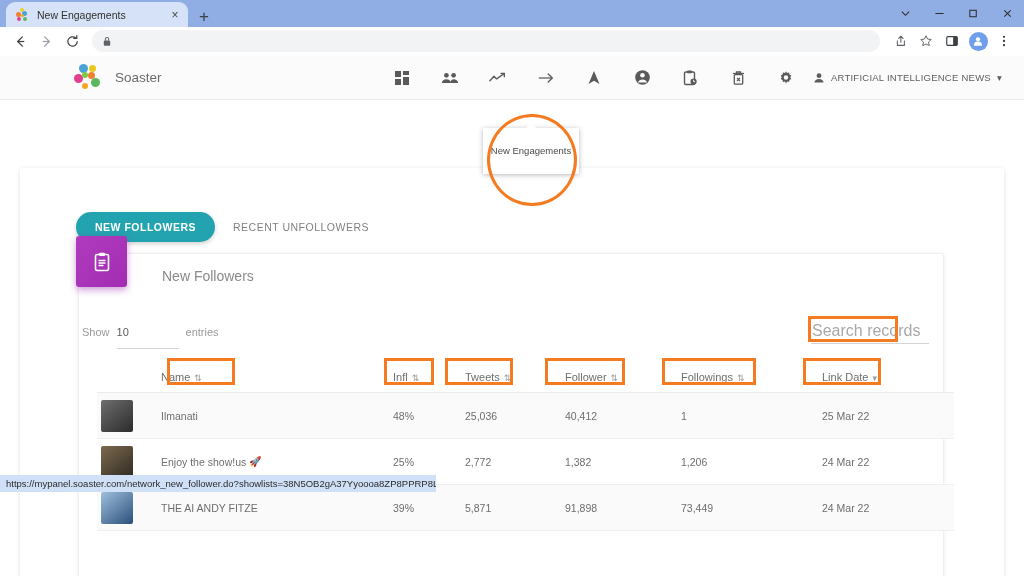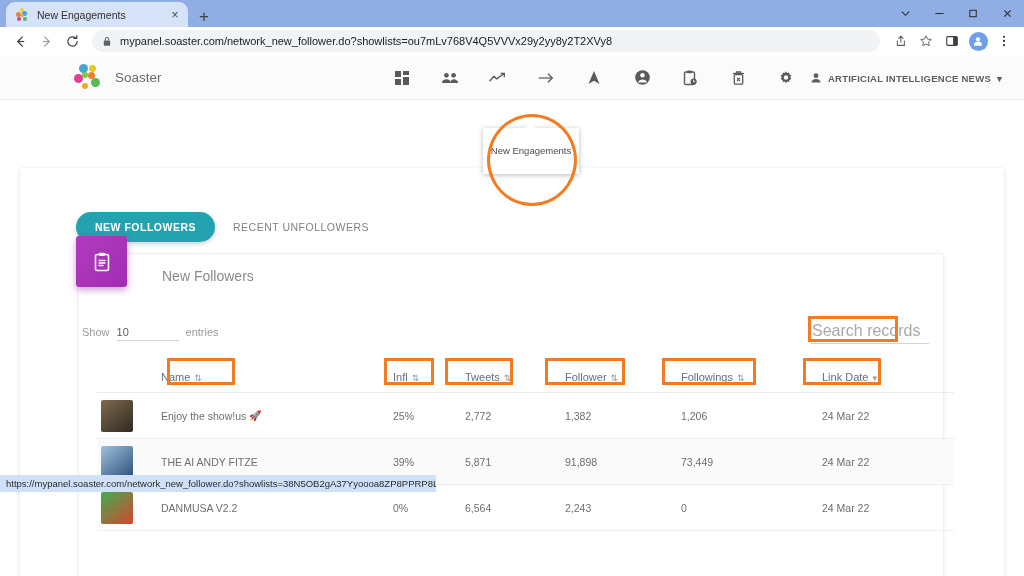--- a/index.html
+++ b/index.html
@@ -128,23 +128,23 @@
     gap: 28px;
   }
   .nav-ico {
     color: #5a5a5a; cursor: pointer; display: flex;
     align-items: center; justify-content: center;
     width: 20px; height: 20px;
   }
 
   .user-menu {
     position: absolute; right: 22px;
-    display: flex; align-items: flex-end; gap: 6px;
+    display: flex; align-items: center; gap: 6px;
     font-size: 9.5px; color: #5e5e5e; letter-spacing: 0.25px;
-    cursor: pointer; white-space: nowrap; font-weight: bold;
+    cursor: pointer; white-space: nowrap;
   }
 
   
   .tooltip {
     position: absolute;
     left: 483px; top: 72px;
     width: 96px; height: 46px;
     background: #fff;
     box-shadow: 0 1px 5px rgba(0,0,0,0.28);
     display: flex; align-items: center; justify-content: center;
@@ -225,21 +225,21 @@
     position: absolute; left: 3px; top: 72px;
     font-size: 11px; color: #9a9a9a;
     display: flex; align-items: baseline; gap: 7px;
   }
   .show-select {
     display: inline-block;
     min-width: 62px;
     border-bottom: 1px solid #d4d4d4;
     color: #5b5b5b;
     font-size: 11px;
-    padding-bottom: 2px;
+    padding-bottom: 10px;
     cursor: pointer;
   }
 
   .search-wrap {
     position: absolute; right: 14px; top: 66px;
     width: 118px;
   }
   .search-input {
     width: 100%;
     border: none;
@@ -381,21 +381,20 @@
         </svg>
     </div>
 
     <div class="omnibox">
       <span style="flex:0 0 auto;display:flex;">
         <svg width="10" height="11" viewBox="0 0 10 12">
             <rect x="1.5" y="5" width="7" height="5.5" rx="1" fill="#5f6368"></rect>
             <path d="M3.2 5V3.4a1.8 1.8 0 0 1 3.6 0V5" stroke="#5f6368" stroke-width="1.1" fill="none"></path>
           </svg>
       </span>
-      <span class="url">mypanel.soaster.com/network_new_follower.do?showlists=ou7mLv768V4Q5VVVx29y2yy8y2T2XVy8</span>
     </div>
 
     <div class="tb-btn">
       <svg width="14" height="14" viewBox="0 0 16 16">
           <path d="M5 7.5V13h8V7.5" stroke="#5f6368" stroke-width="1.2" fill="none"></path>
           <path d="M9 2.5v7M6.5 5L9 2.5 11.5 5" stroke="#5f6368" stroke-width="1.2" fill="none" stroke-linecap="round" stroke-linejoin="round"></path>
         </svg>
     </div>
     <div class="tb-btn">
       <svg width="14" height="14" viewBox="0 0 16 16">
@@ -575,20 +574,33 @@
               </th>
               <th style="width:141px;">
                 <span>Followings</span><span class="sort-ar">⇅</span>
               </th>
               <th style="width:136px;">
                 <span>Link Date</span><span class="sort-ar">▾</span>
               </th>
             </tr>
           </thead>
           <tbody>
+              <tr class="alt">
+                <td class="av-cell">
+                  <span class="avatar" style="background: linear-gradient(140deg, rgb(110, 110, 110) 0%, rgb(43, 43, 43) 100%);"></span>
+                </td>
+                <td><span class="name-text">
+                    <span>Ilmanati</span>
+                  </span></td>
+                <td>48%</td>
+                <td>25,036</td>
+                <td>40,412</td>
+                <td>1</td>
+                <td>25 Mar 22</td>
+              </tr>
               <tr>
                 <td class="av-cell">
                   <span class="avatar" style="background: linear-gradient(140deg, rgb(125, 106, 78) 0%, rgb(47, 42, 34) 100%);"></span>
                 </td>
                 <td><span class="name-text">
                     <span>Enjoy the show!us</span>
                     <span class="emoji">🚀</span>
                   </span></td>
                 <td>25%</td>
                 <td>2,772</td>
@@ -602,33 +614,20 @@
                 </td>
                 <td><span class="name-text">
                     <span>THE AI ANDY FITZE</span>
                   </span></td>
                 <td>39%</td>
                 <td>5,871</td>
                 <td>91,898</td>
                 <td>73,449</td>
                 <td>24 Mar 22</td>
               </tr>
-              <tr>
-                <td class="av-cell">
-                  <span class="avatar" style="background: linear-gradient(140deg, rgb(63, 174, 82) 0%, rgb(216, 69, 46) 100%);"></span>
-                </td>
-                <td><span class="name-text">
-                    <span>DANMUSA V2.2</span>
-                  </span></td>
-                <td>0%</td>
-                <td>6,564</td>
-                <td>2,243</td>
-                <td>0</td>
-                <td>24 Mar 22</td>
-              </tr>
             </tbody>
         </table>
 
       </div>
     </div>
   </div>
 
   <div class="statusbar">https://mypanel.soaster.com/network_new_follower.do?showlists=38N5OB2gA37Yyoooa8ZP8PPRP8L86oPR</div>
 </div>
 

